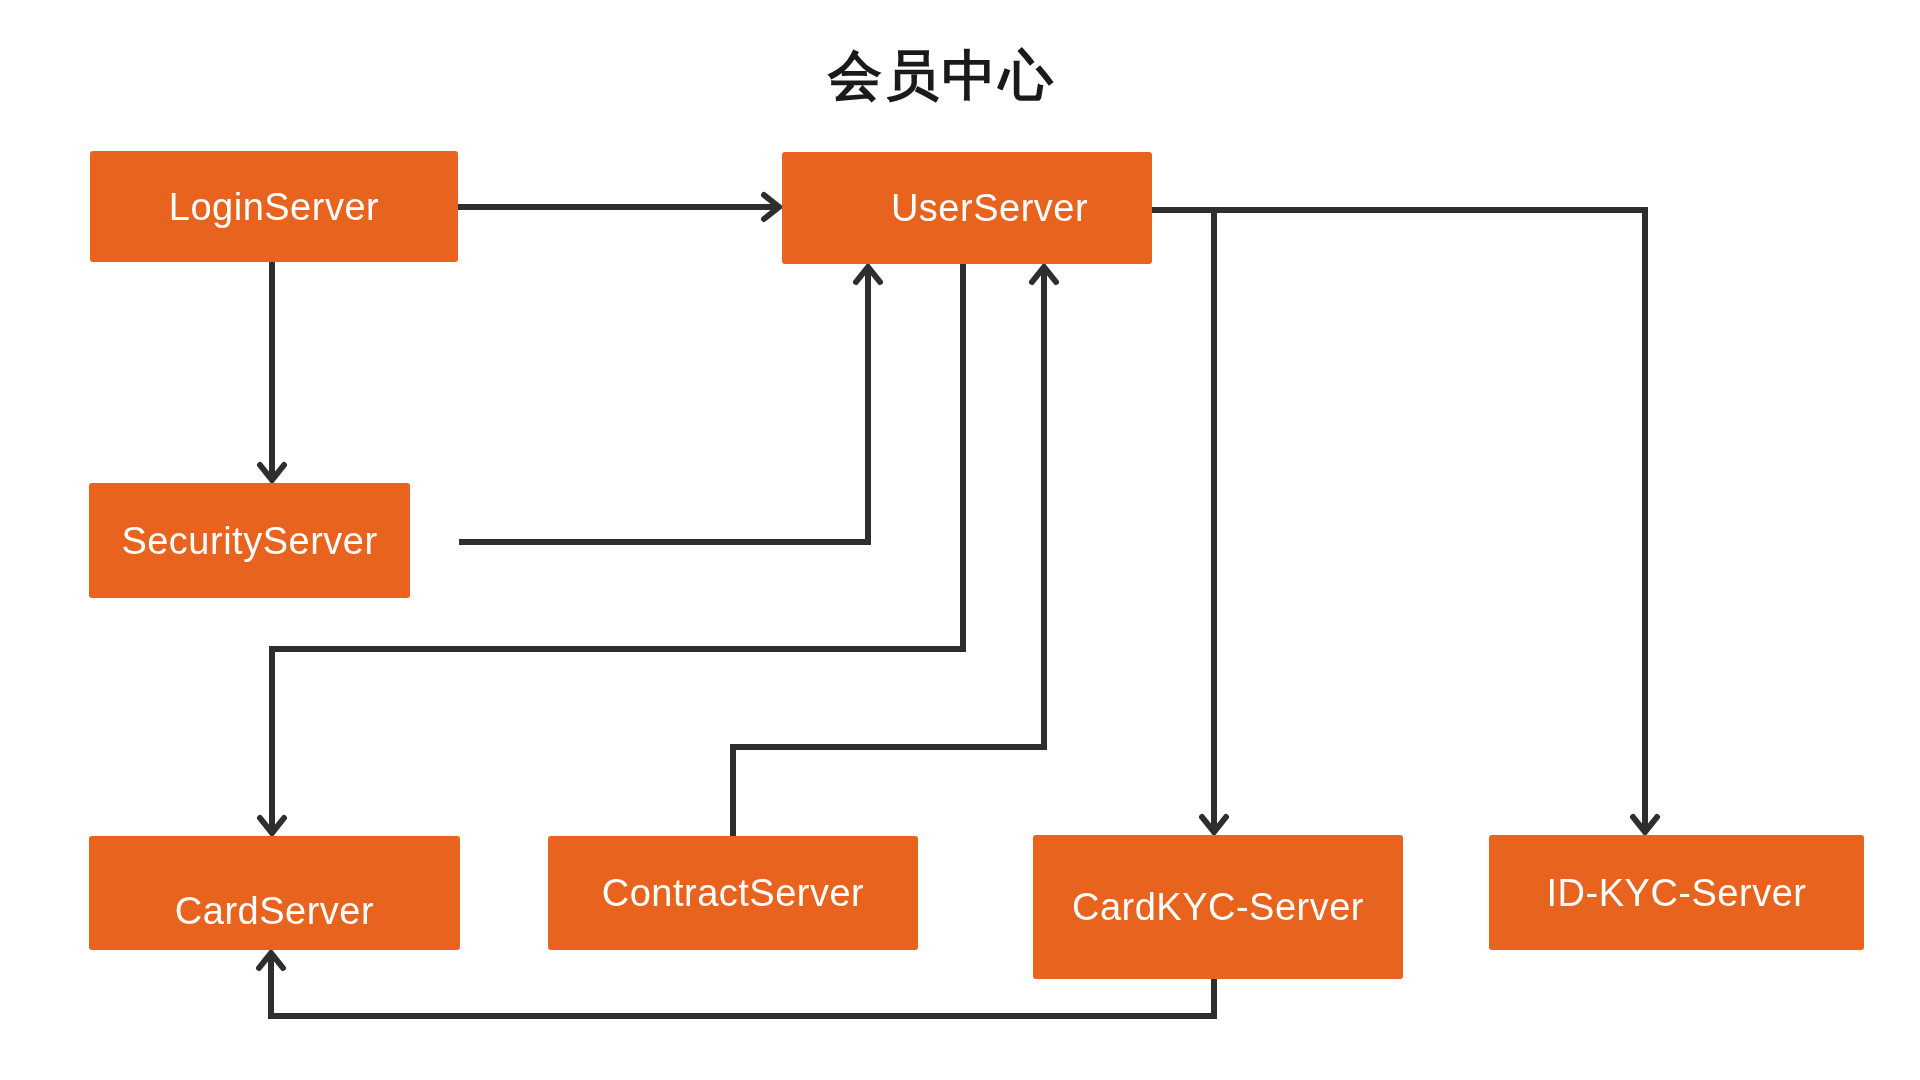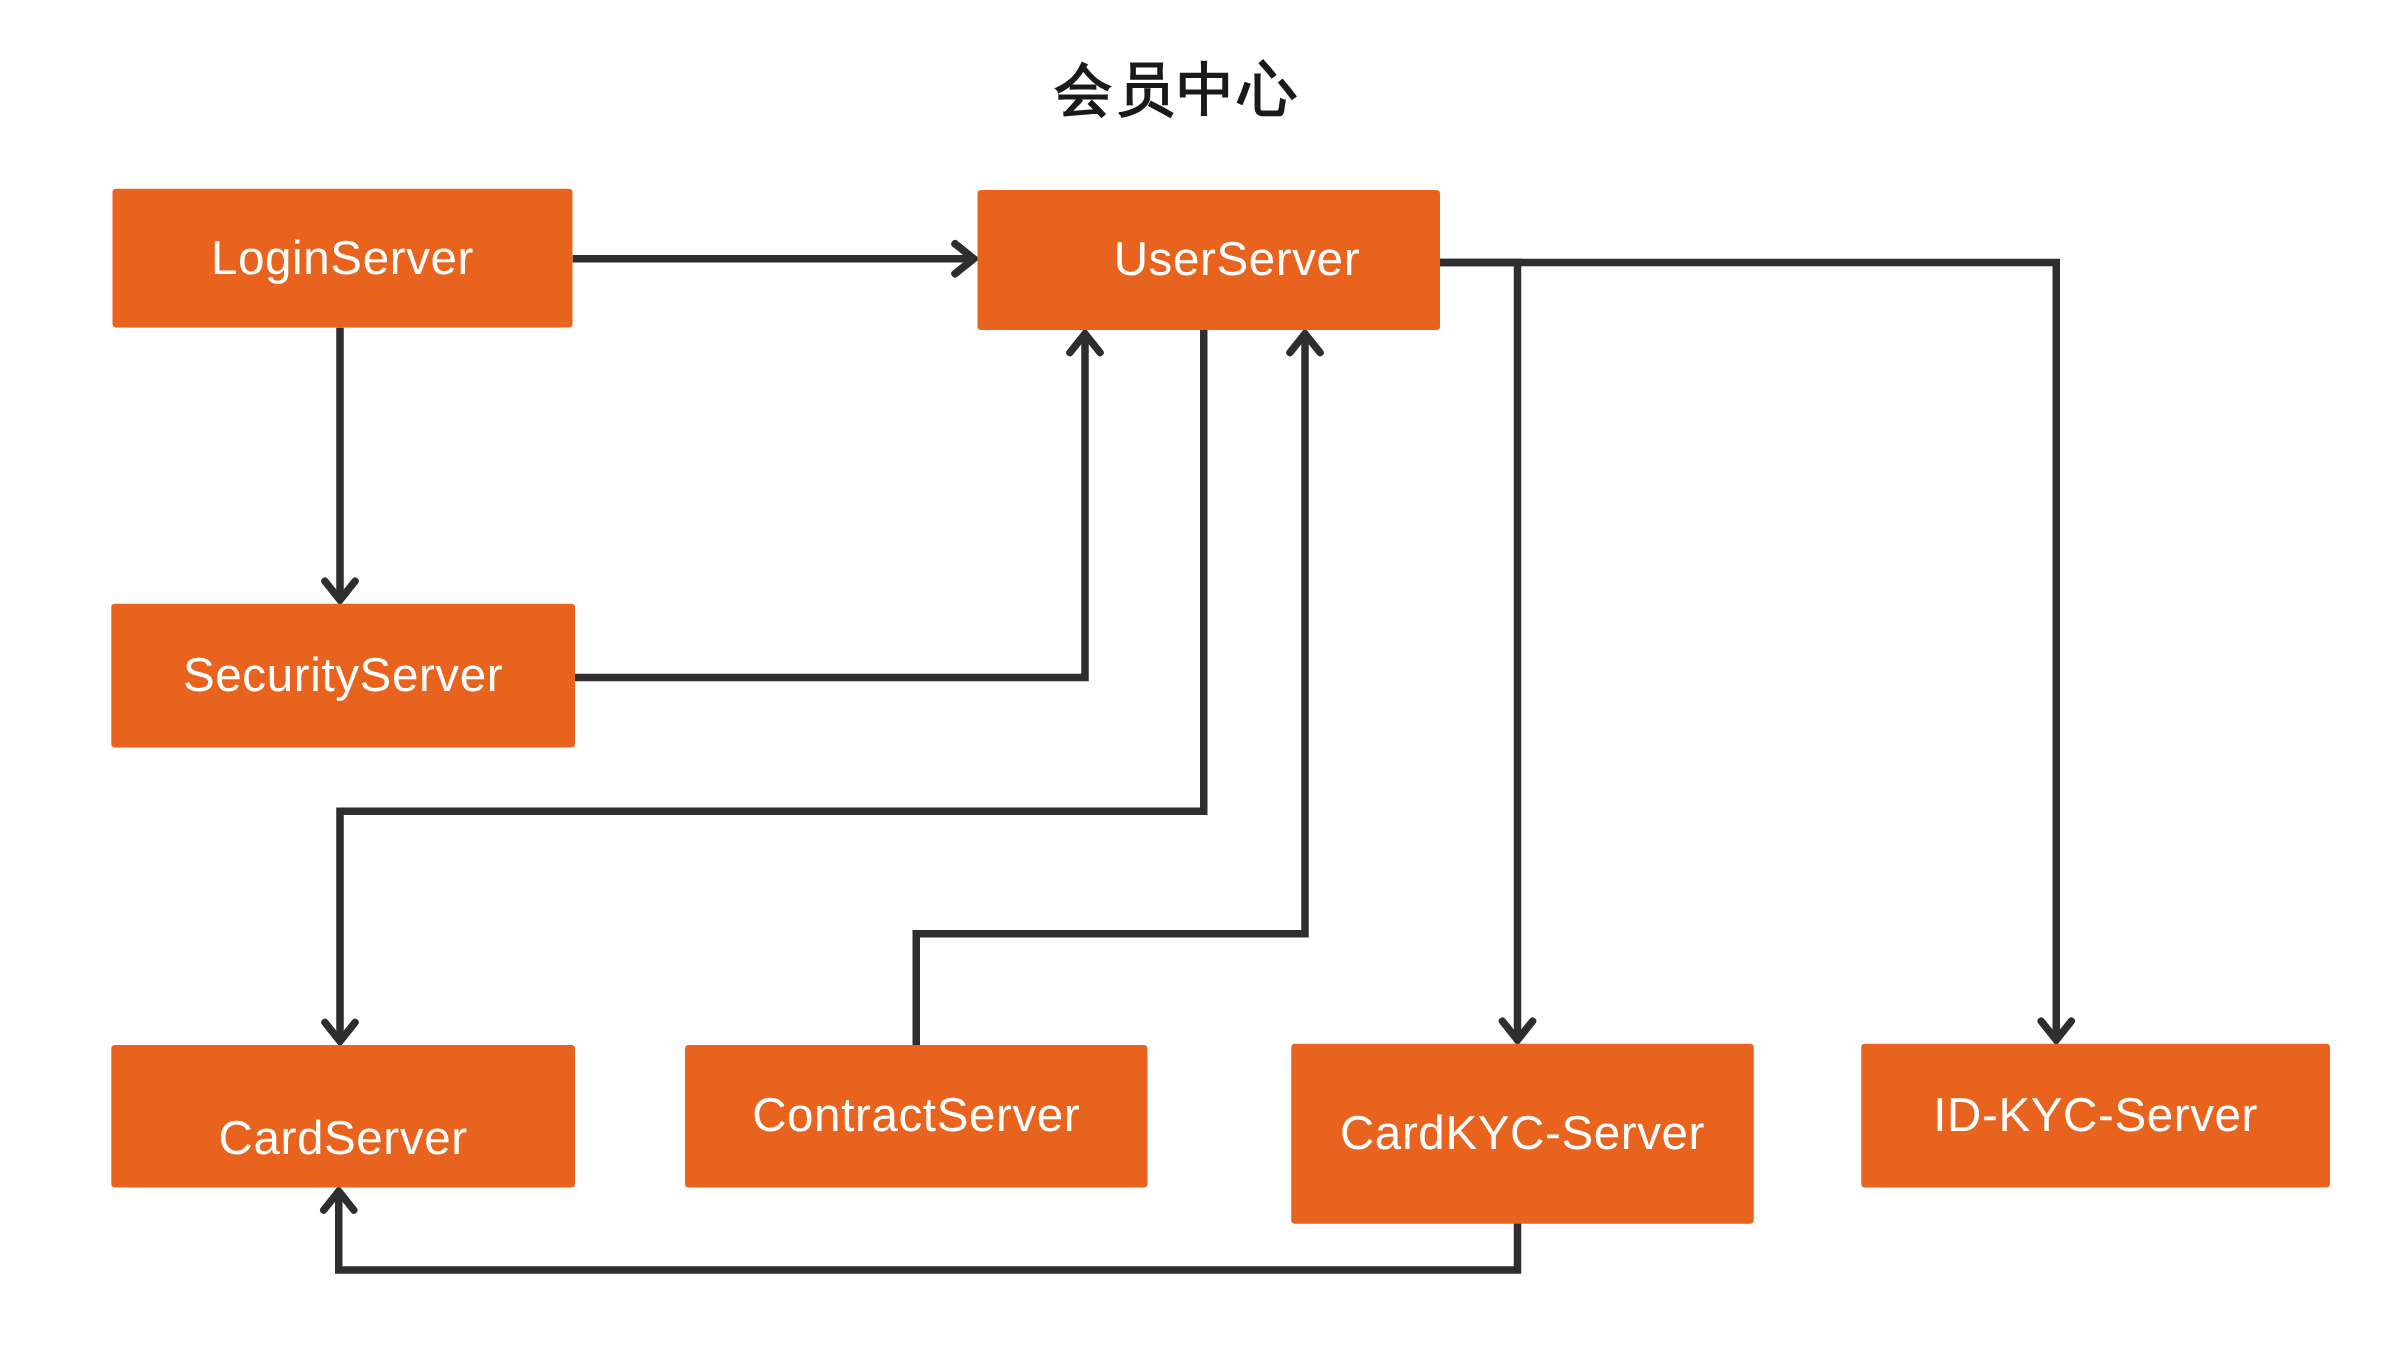--- a/index.html
+++ b/index.html
@@ -15,21 +15,21 @@
     position: relative;
     width: 1920px;
     height: 1080px;
     background: #ffffff;
   }
   .diagram-title {
     position: absolute;
     top: 48px;
     left: 942px;
     transform: translateX(-50%);
-    font-size: 46px;
+    font-size: 54px;
     font-weight: 700;
     color: #1a1a1a;
     letter-spacing: 3px;
     white-space: nowrap;
     line-height: 1;
   }
   svg.edges-layer {
     position: absolute;
     left: 0;
     top: 0;
@@ -75,21 +75,21 @@
       <polyline points="1214,950 1214,1016 271,1016 271,953" fill="none" stroke="#2e2e2e" stroke-width="6" stroke-linejoin="miter" stroke-linecap="butt" marker-end="url(#arrowhead)"></polyline>
     </svg>
 
   <div id="nodes-layer">
       <div class="node" style="left: 90px; top: 151px; width: 368px; height: 111px; background: rgb(232, 99, 29);">
         <span style="color: rgb(255, 255, 255);">LoginServer</span>
       </div>
       <div class="node" style="left: 782px; top: 152px; width: 370px; height: 112px; background: rgb(232, 99, 29);">
         <span style="color: rgb(255, 255, 255); margin-left: 45px;">UserServer</span>
       </div>
-      <div class="node" style="left: 89px; top: 483px; width: 371px; height: 115px; background: rgb(232, 99, 29);">
+      <div class="node" style="left: 89px; top: 483px; width: 321px; height: 115px; background: rgb(232, 99, 29);">
         <span style="color: rgb(255, 255, 255);">SecurityServer</span>
       </div>
       <div class="node" style="left: 89px; top: 836px; width: 371px; height: 114px; background: rgb(232, 99, 29);">
         <span style="color: rgb(255, 255, 255); margin-top: 36px;">CardServer</span>
       </div>
       <div class="node" style="left: 548px; top: 836px; width: 370px; height: 114px; background: rgb(232, 99, 29);">
         <span style="color: rgb(255, 255, 255);">ContractServer</span>
       </div>
       <div class="node" style="left: 1033px; top: 835px; width: 370px; height: 144px; background: rgb(232, 99, 29);">
         <span style="color: rgb(255, 255, 255);">CardKYC-Server</span>

